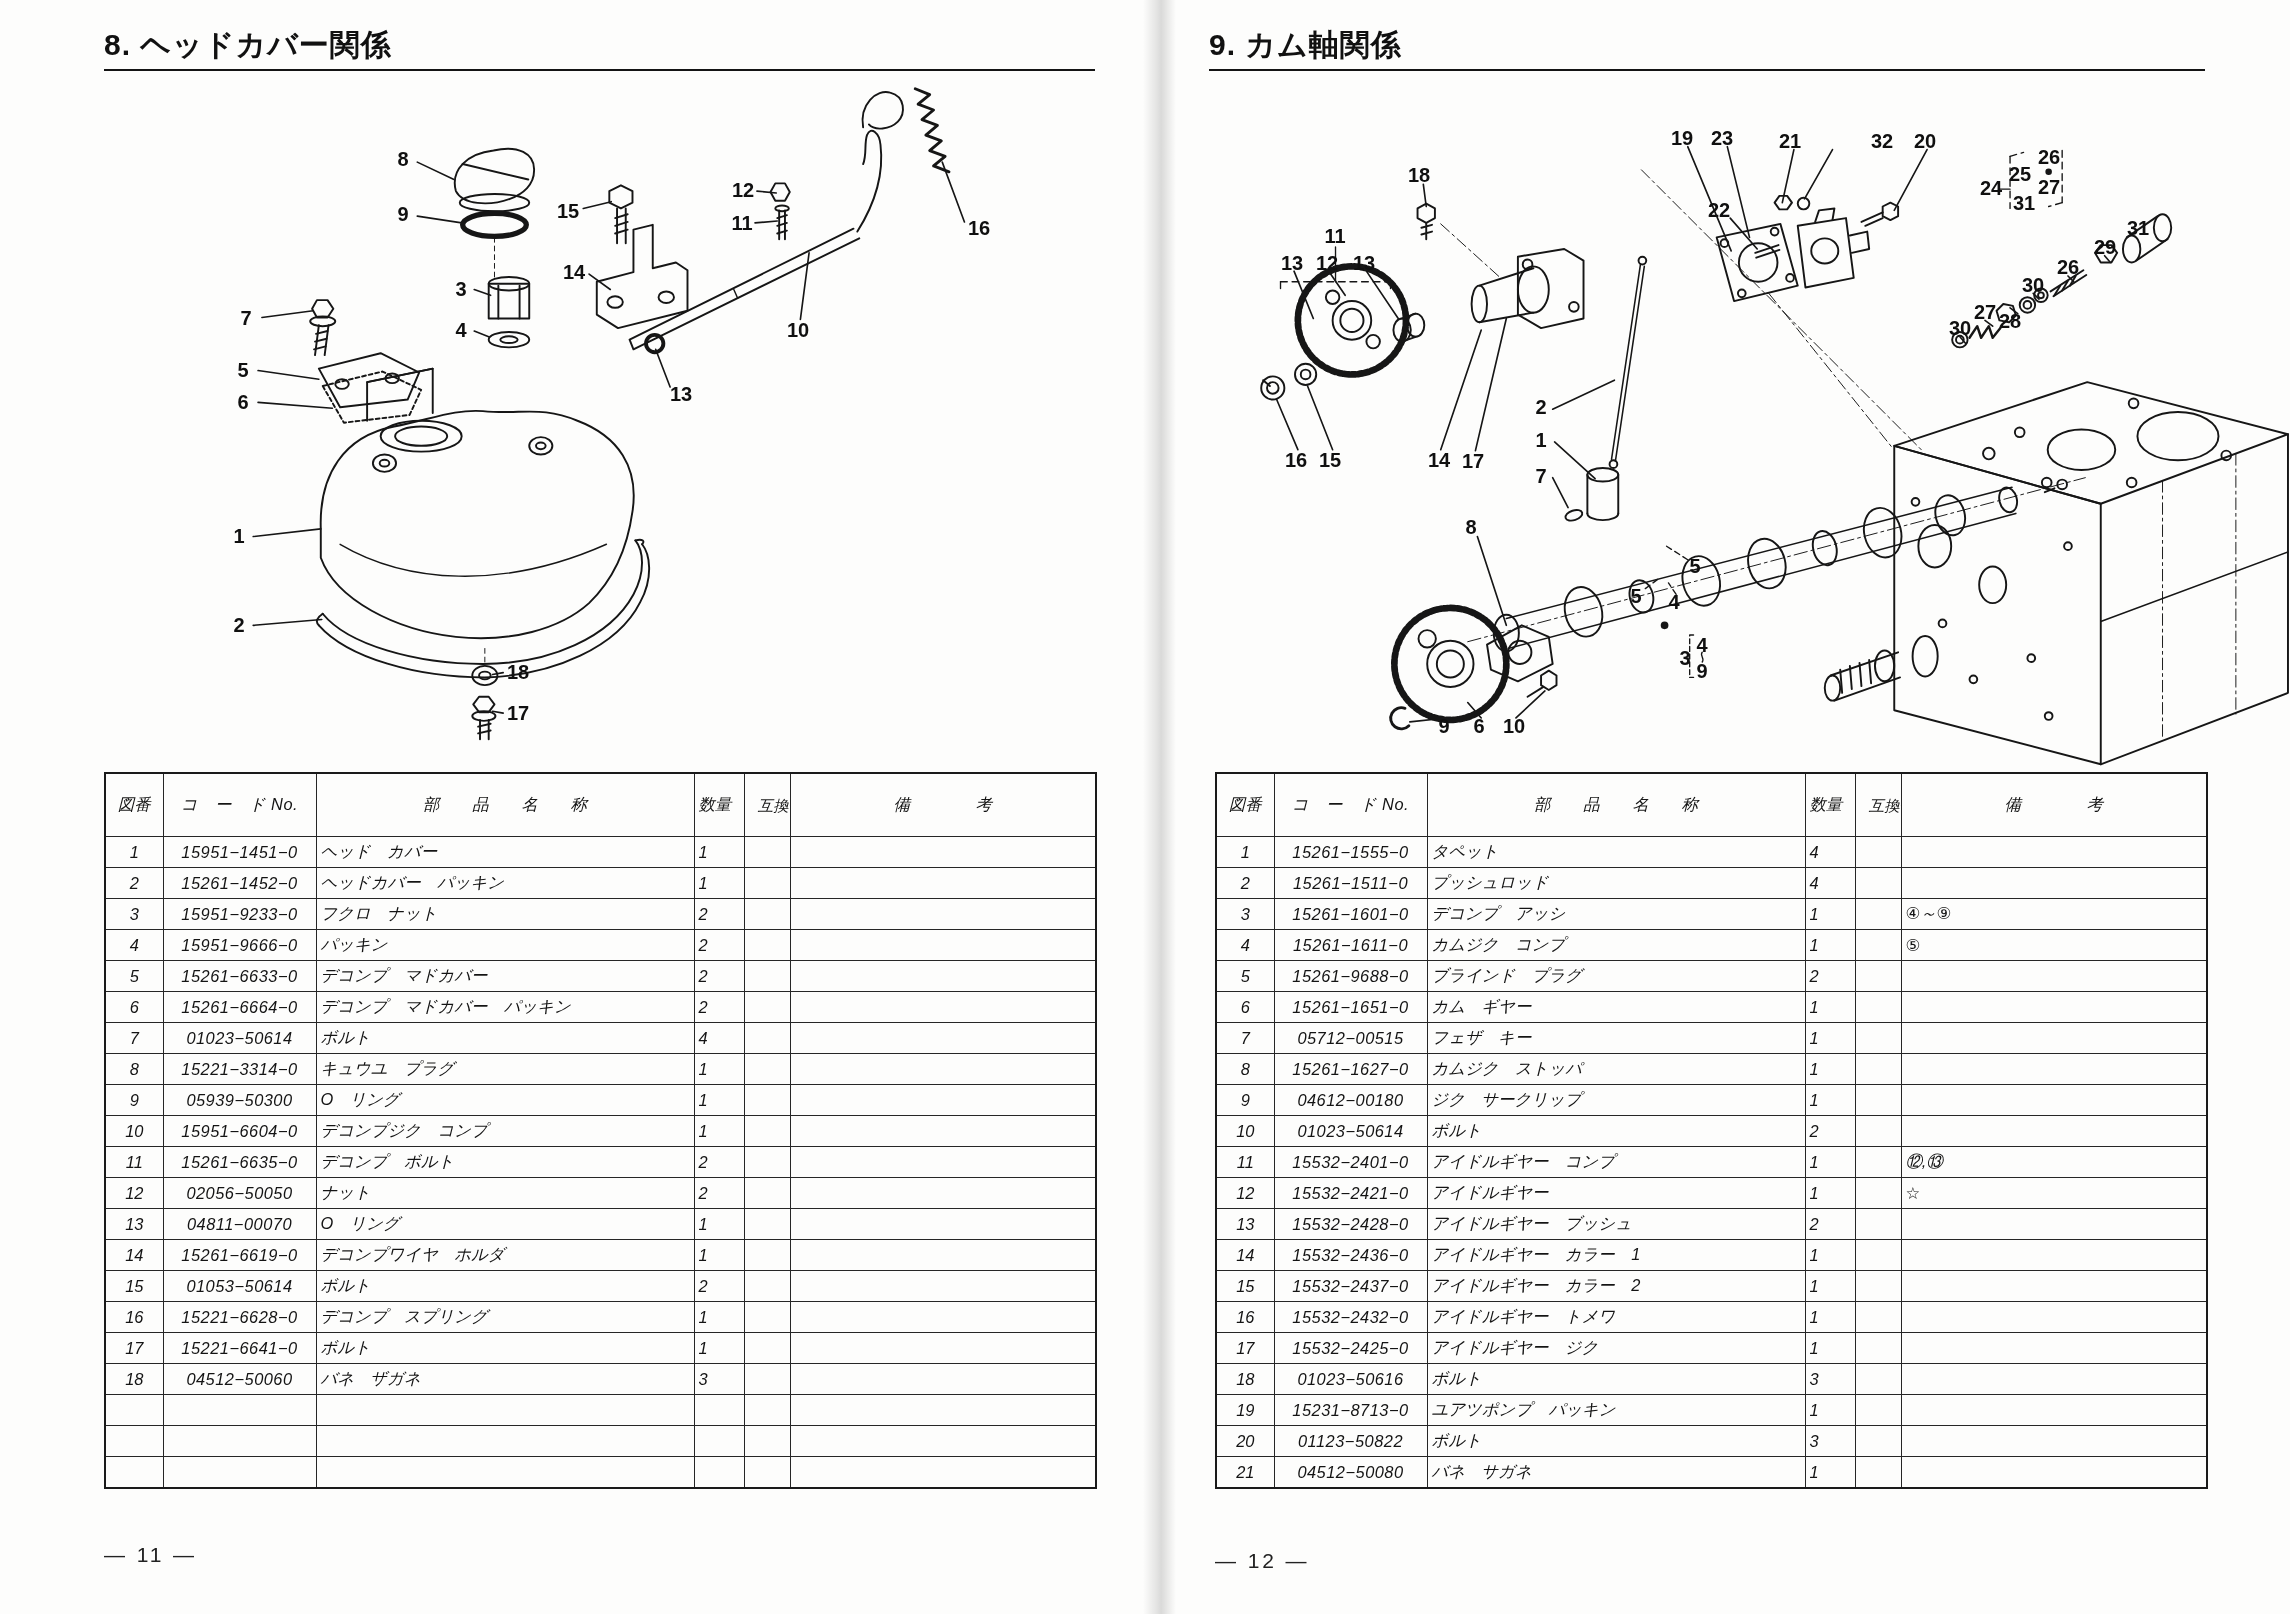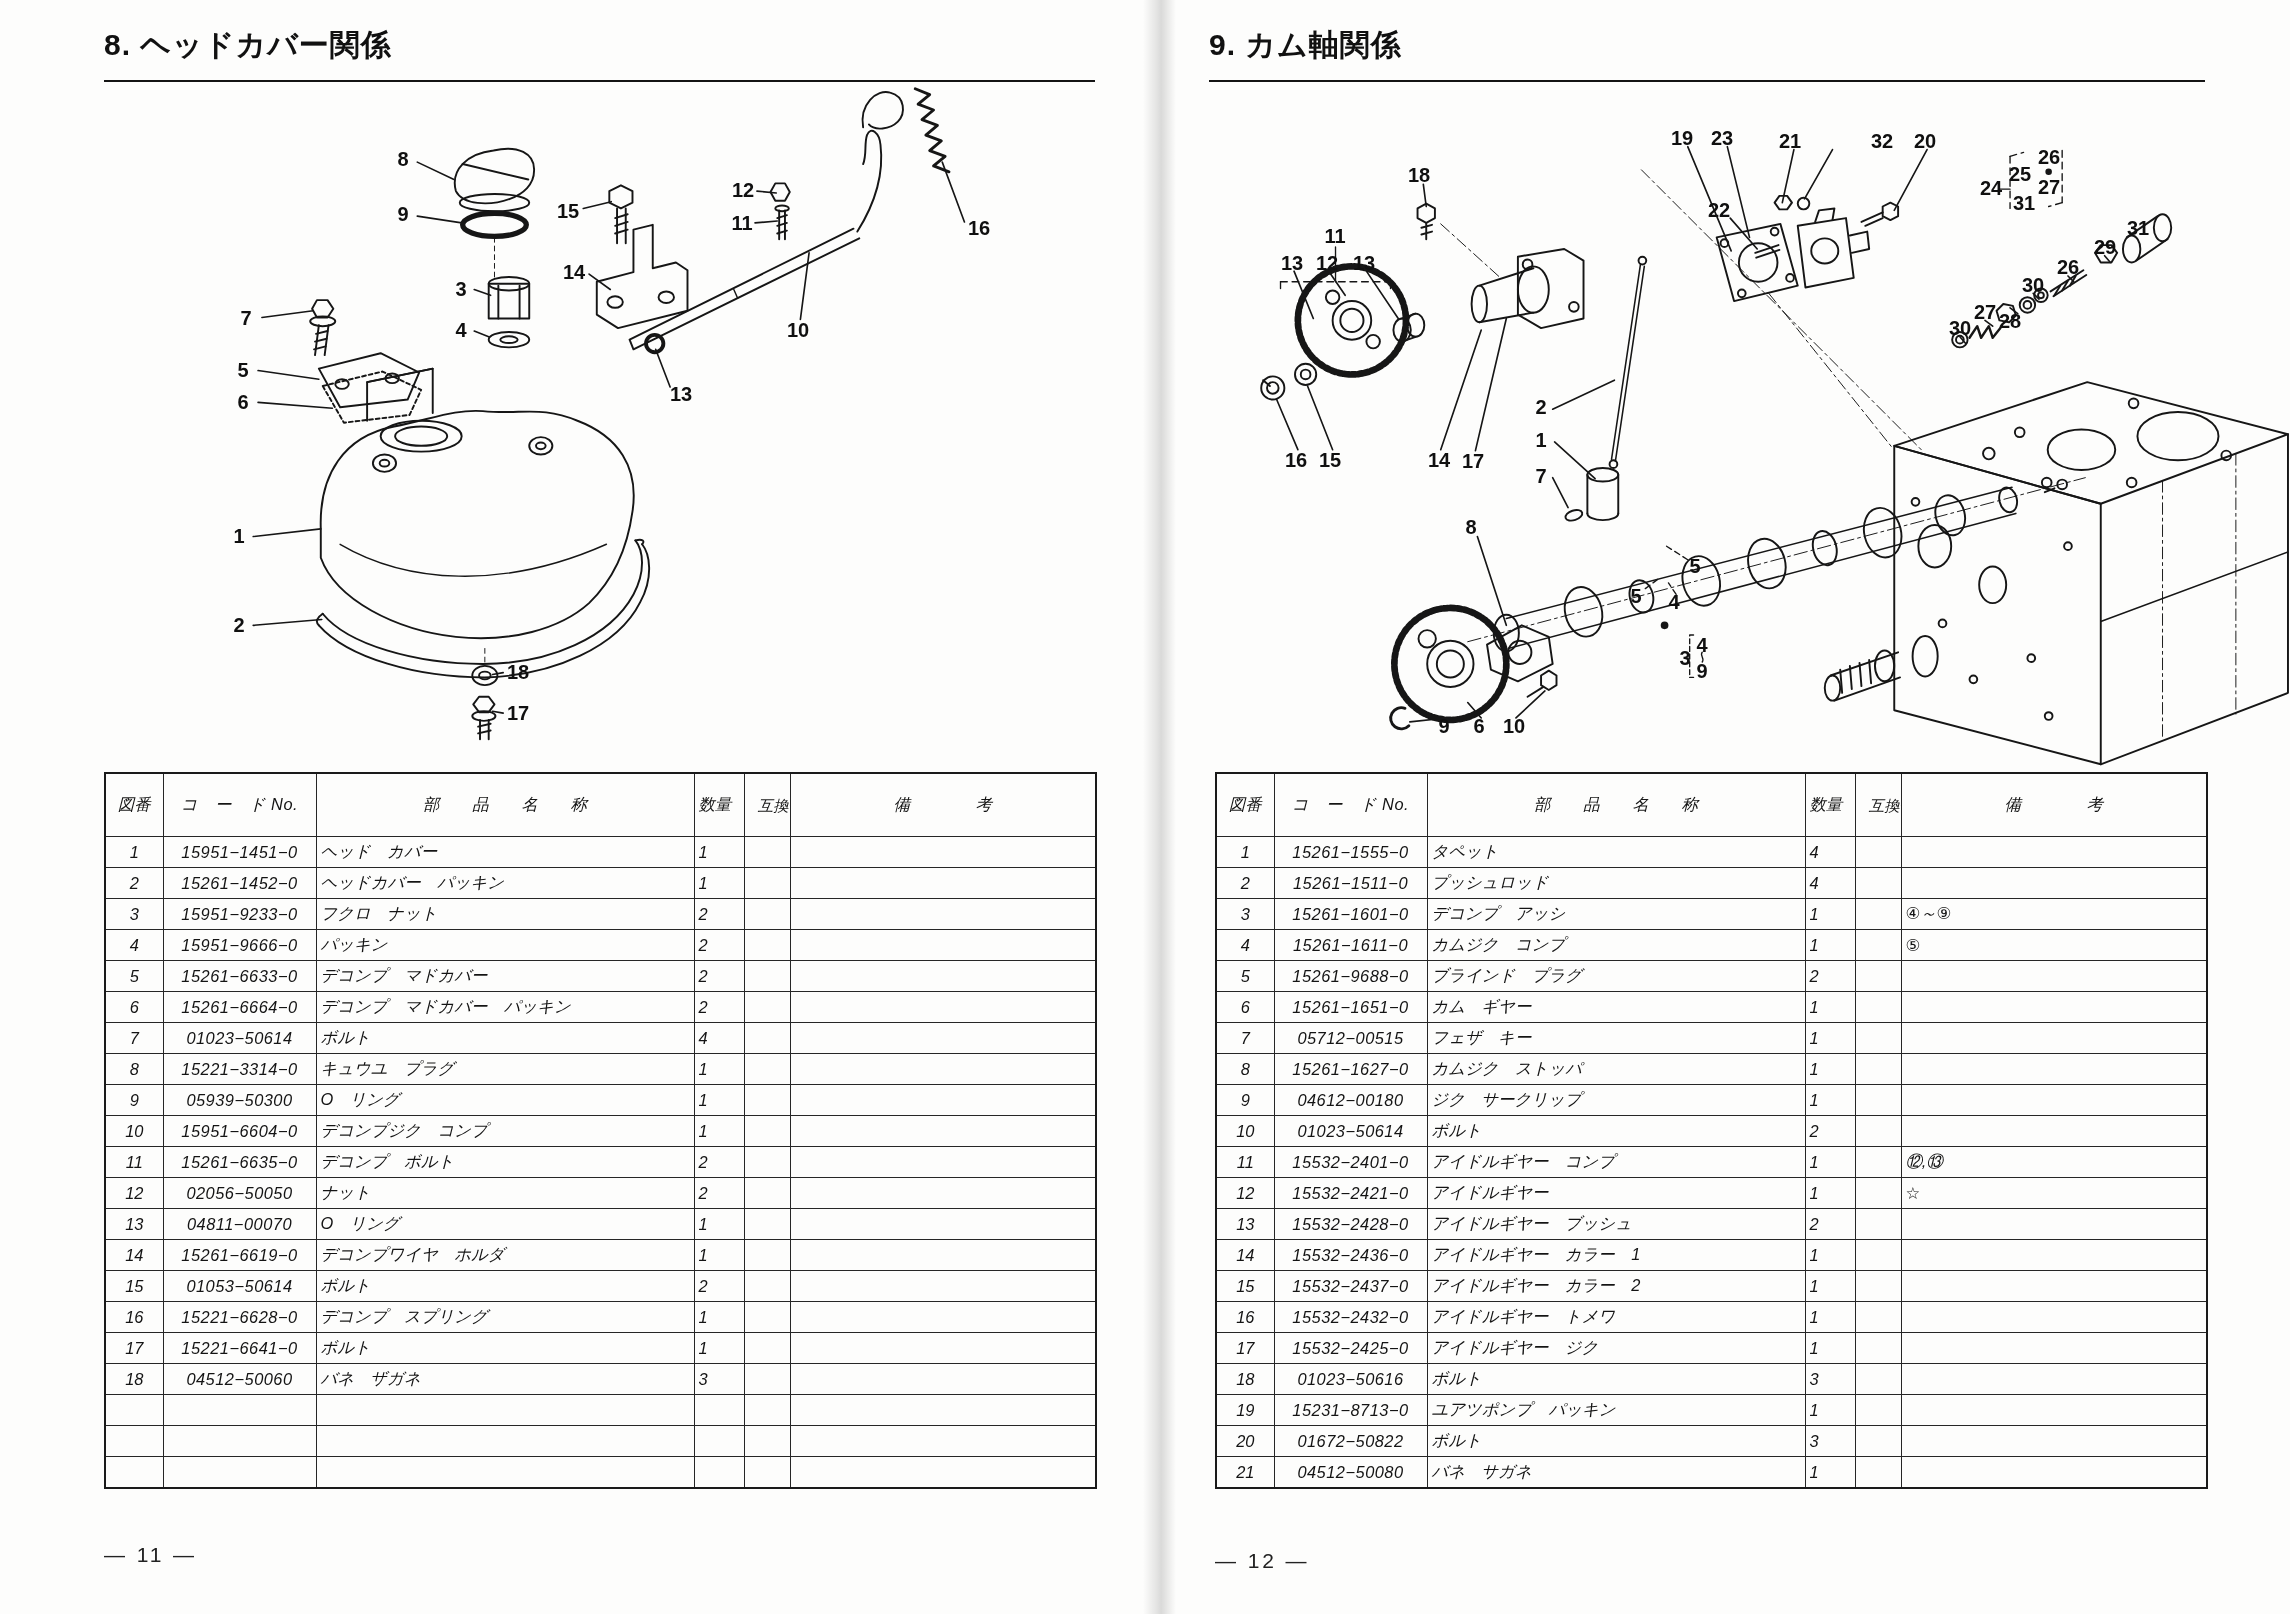--- a/index.html
+++ b/index.html
@@ -7,21 +7,21 @@
     width:2290px;height:1614px;position:relative;overflow:hidden;
     background:#fdfdfc;color:#161616;
     font-family:"Liberation Sans","DejaVu Sans",sans-serif;
   }
   .gutter{
     position:absolute;left:1143px;top:0;width:33px;height:1614px;
     background:linear-gradient(90deg,rgba(0,0,0,0) 0%,rgba(0,0,0,0.10) 42%,rgba(0,0,0,0.14) 55%,rgba(0,0,0,0) 100%);
   }
   h1.sec-title{
     position:absolute;margin:0;font-size:30px;font-weight:bold;letter-spacing:1px;
-    padding-bottom:14px;border-bottom:2.9px solid #141414;color:#111;
+    padding-bottom:3px;border-bottom:2.9px solid #141414;color:#111;
   }
   #title-left{left:104px;top:25px;width:991px;}
   #title-right{left:1209px;top:25px;width:996px;}
   svg.art{position:absolute;top:0;}
   #art-left{left:0;width:1154px;height:772px;}
   #art-right{left:1154px;width:1136px;height:772px;}
   .callout{
     position:absolute;transform:translate(-50%,-50%);
     font-size:20px;font-weight:bold;color:#101010;white-space:nowrap;line-height:1;
   }
@@ -861,21 +861,21 @@
         <td class="c-no">19</td>
         <td class="c-code">15231−8713−0</td>
         <td class="c-name">ユアツポンプ　パッキン</td>
         <td class="c-qty">1</td>
         <td class="c-compat"></td>
         <td class="c-rem"></td>
       </tr>
 
       <tr>
         <td class="c-no">20</td>
-        <td class="c-code">01672−50822</td>
+        <td class="c-code">01123−50822</td>
         <td class="c-name">ボルト</td>
         <td class="c-qty">3</td>
         <td class="c-compat"></td>
         <td class="c-rem"></td>
       </tr>
 
       <tr>
         <td class="c-no">21</td>
         <td class="c-code">04512−50080</td>
         <td class="c-name">バネ　サガネ</td>

